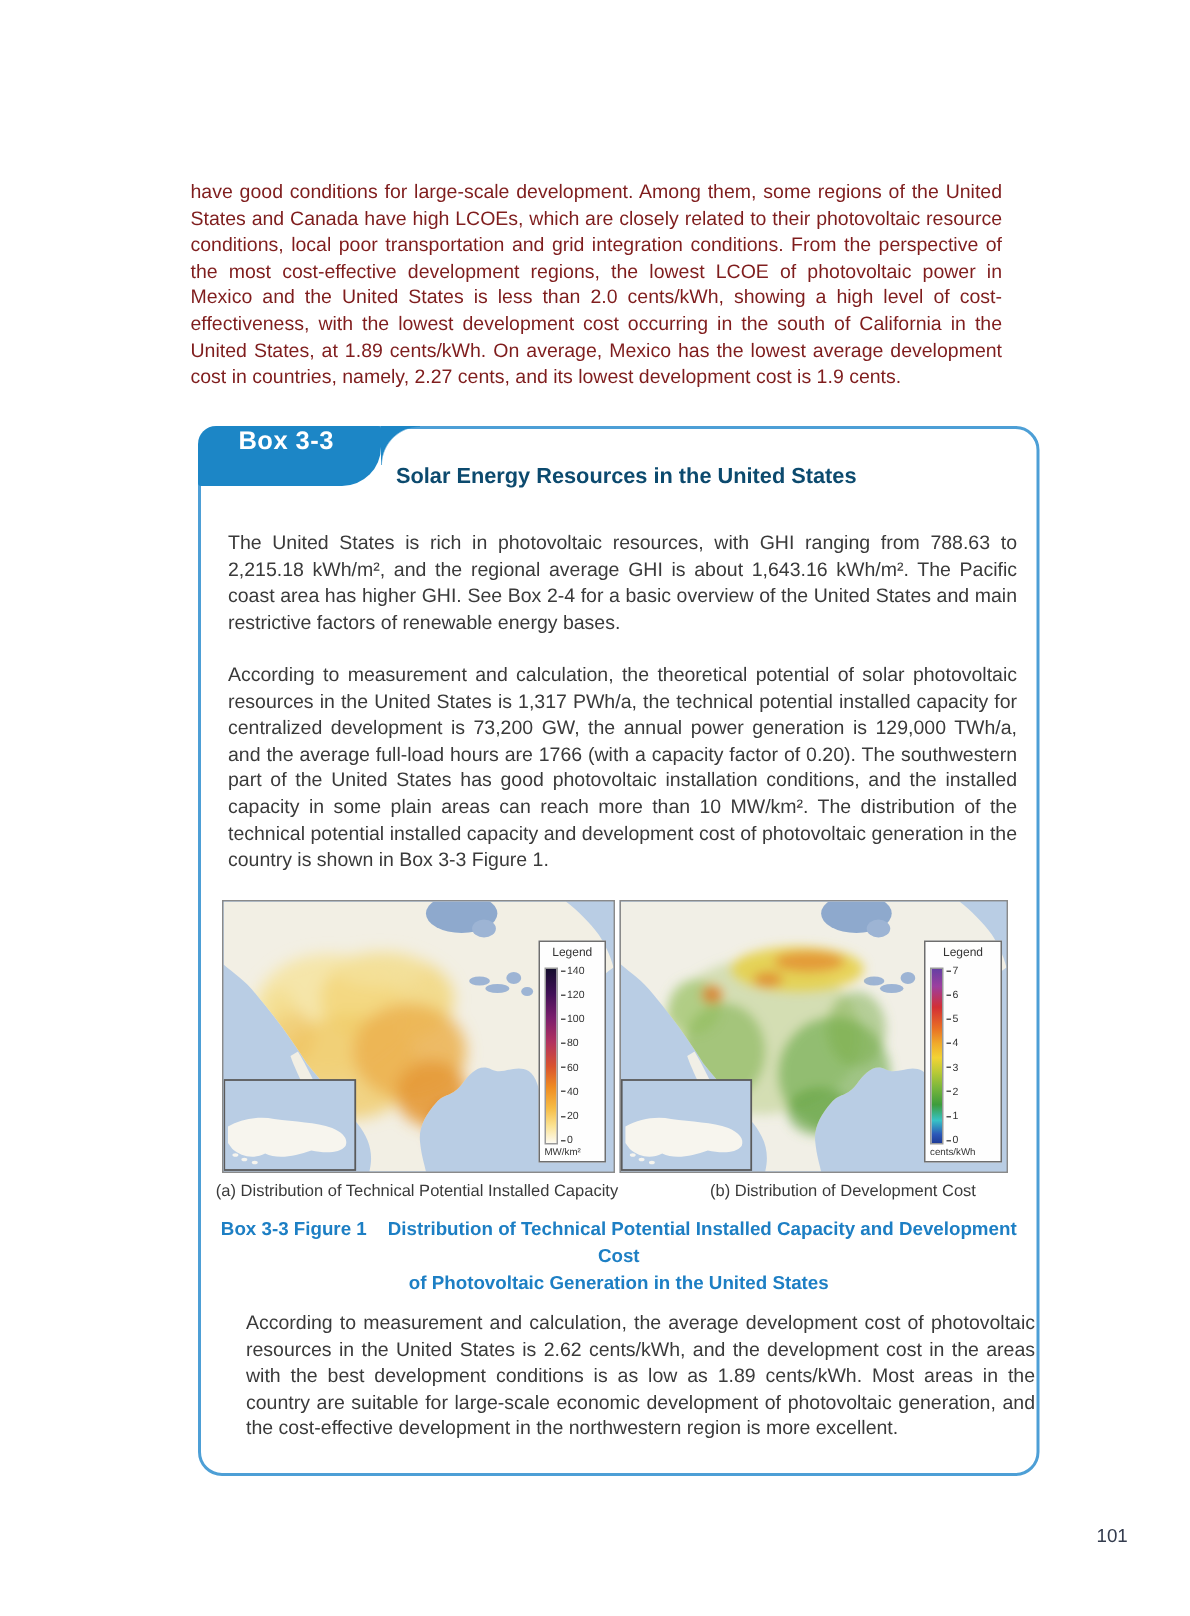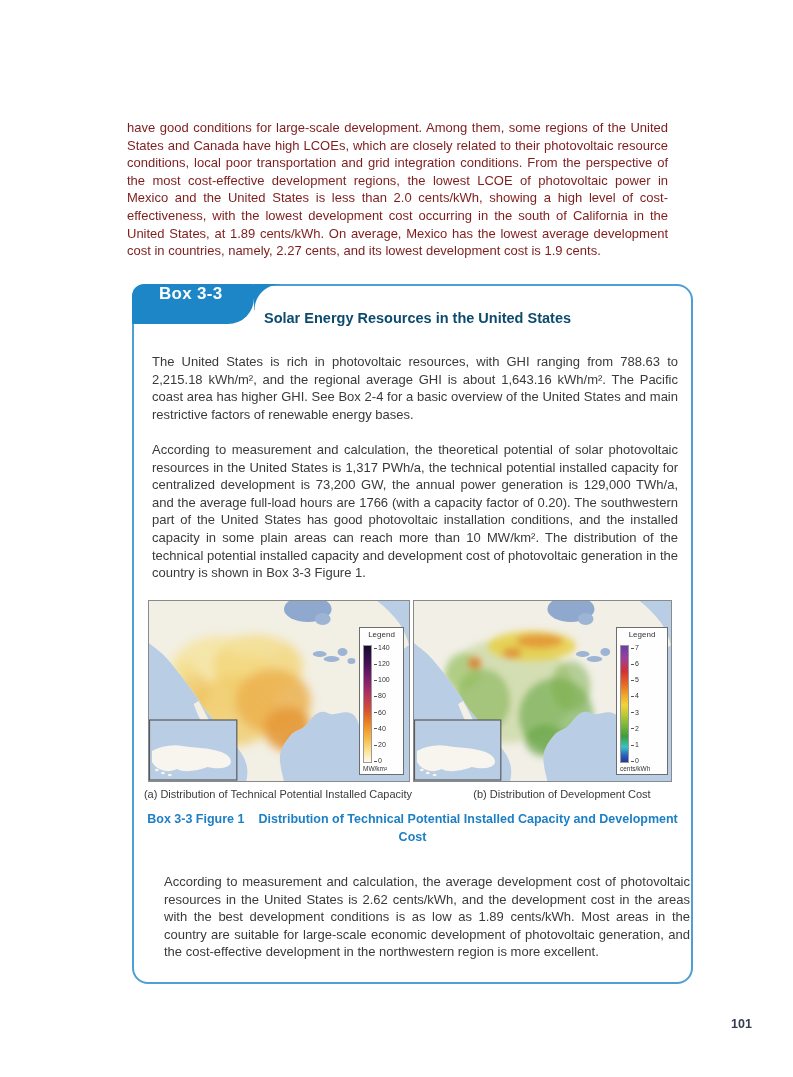--- a/index.html
+++ b/index.html
@@ -73,21 +73,21 @@
   .map-cap{
     position:absolute;top:502px;font-size:11px;color:#3a3a3a;text-align:center;
   }
   .cap-a{left:8px;width:272px;} .cap-b{left:275px;width:266px;margin-left:20px;}
   .figcap{
     position:absolute;left:0;top:524px;width:100%;text-align:center;
     color:#1d7fc4;font-weight:bold;font-size:12.5px;line-height:18px;
   }
   .figcap-label{margin-right:14px;}
   .pagenum{
-    position:absolute;left:731px;top:1017px;font-size:12.5px;color:#343c4e;font-weight:bold;
+    position:absolute;left:731px;top:1017px;font-size:12.5px;color:#343c4e;
   }
 </style>
 </head>
 <body>
 
 <p class="intro">have good conditions for large-scale development. Among them, some regions of the United States and Canada have high LCOEs, which are closely related to their photovoltaic resource conditions, local poor transportation and grid integration conditions. From the perspective of the most cost-effective development regions, the lowest LCOE of photovoltaic power in Mexico and the United States is less than 2.0 cents/kWh, showing a high level of cost-effectiveness, with the lowest development cost occurring in the south of California in the United States, at 1.89 cents/kWh. On average, Mexico has the lowest average development cost in countries, namely, 2.27 cents, and its lowest development cost is 1.9 cents.</p>
 
 <section class="callout">
 
   <div class="tab">
@@ -232,18 +232,19 @@
     </div>
   </div>
 
   <div class="map-cap cap-a">(a) Distribution of Technical Potential Installed Capacity</div>
   <div class="map-cap cap-b">(b) Distribution of Development Cost</div>
 
   <div class="figcap">
     <div>
       <span class="figcap-label">Box 3-3 Figure 1</span><span>Distribution of Technical Potential Installed Capacity and Development Cost</span>
     </div>
+    <div>of Photovoltaic Generation in the United States</div>
   </div>
 
   <p class="box-p" id="p3">According to measurement and calculation, the average development cost of photovoltaic resources in the United States is 2.62 cents/kWh, and the development cost in the areas with the best development conditions is as low as 1.89 cents/kWh. Most areas in the country are suitable for large-scale economic development of photovoltaic generation, and the cost-effective development in the northwestern region is more excellent.</p>
 </section>
 
 <div class="pagenum">101</div>
 
 </body></html>

